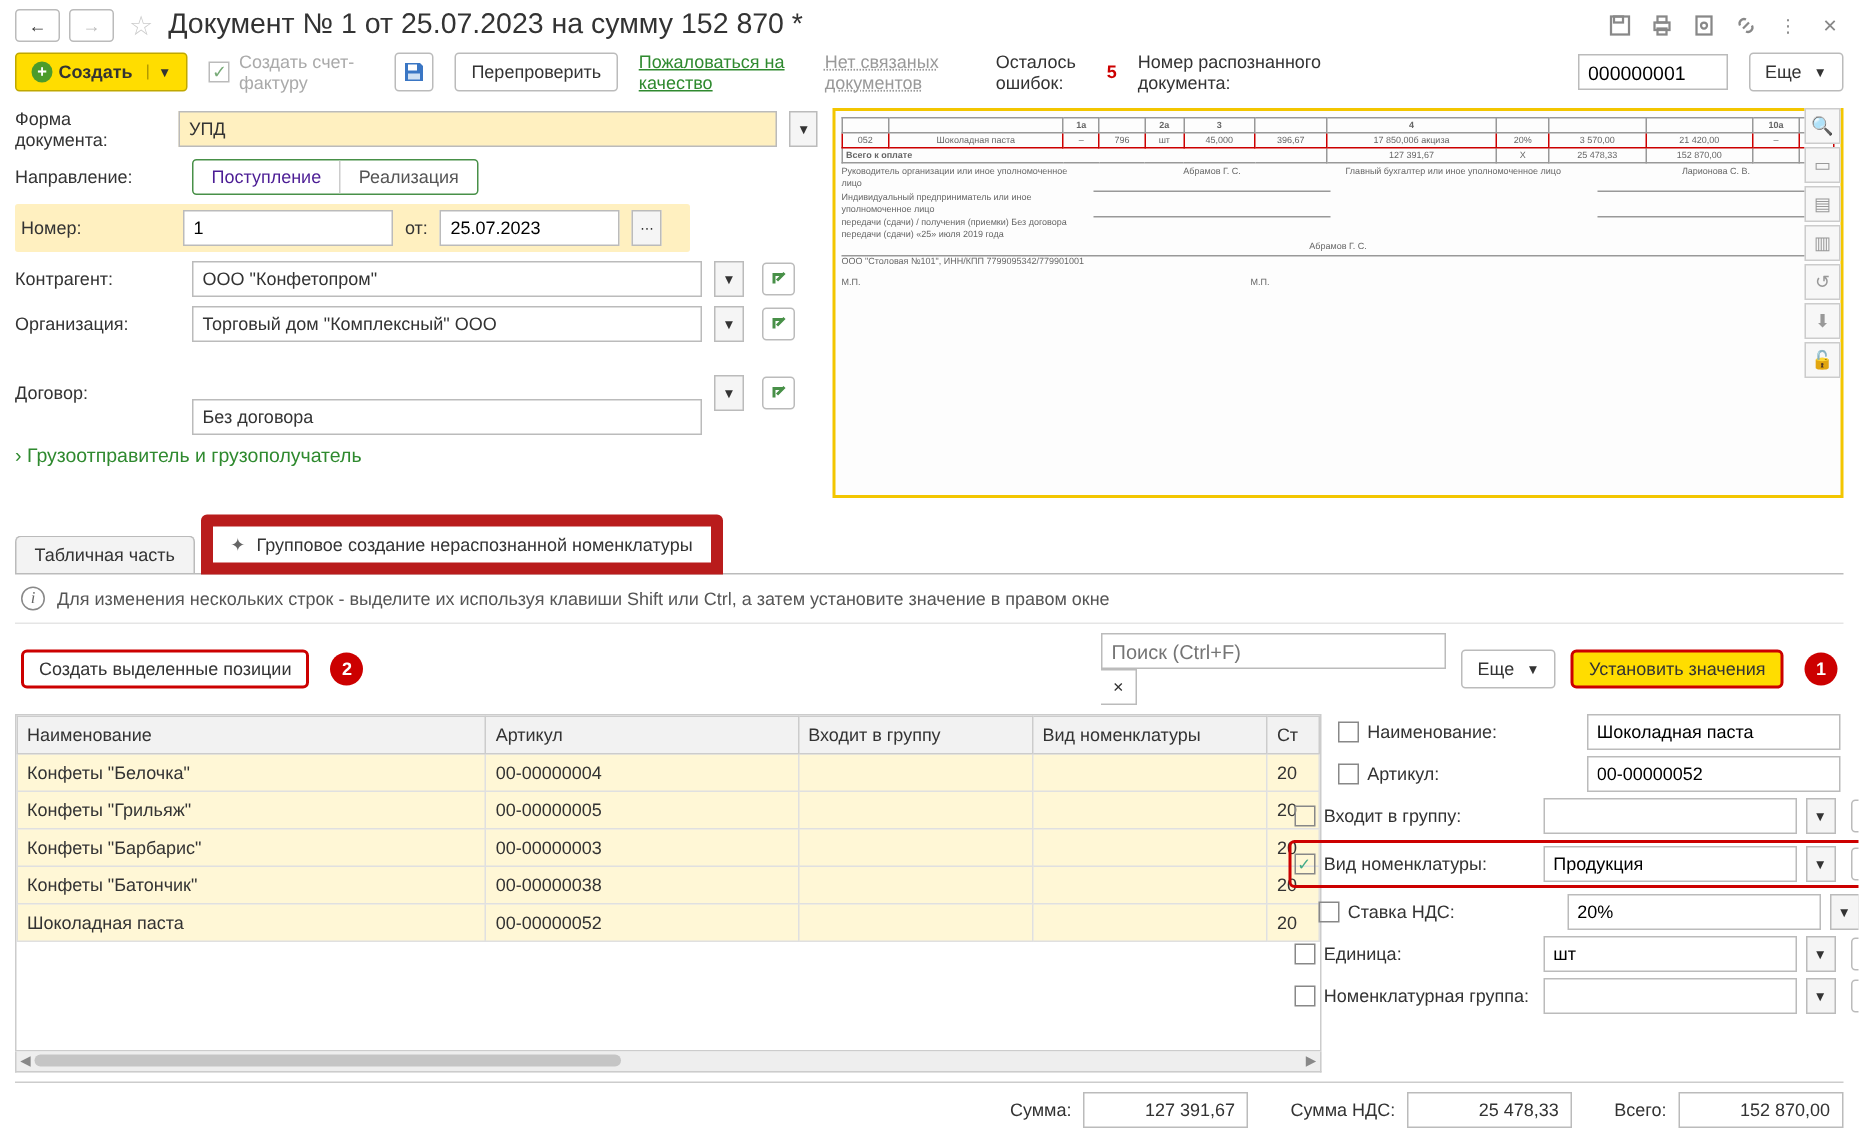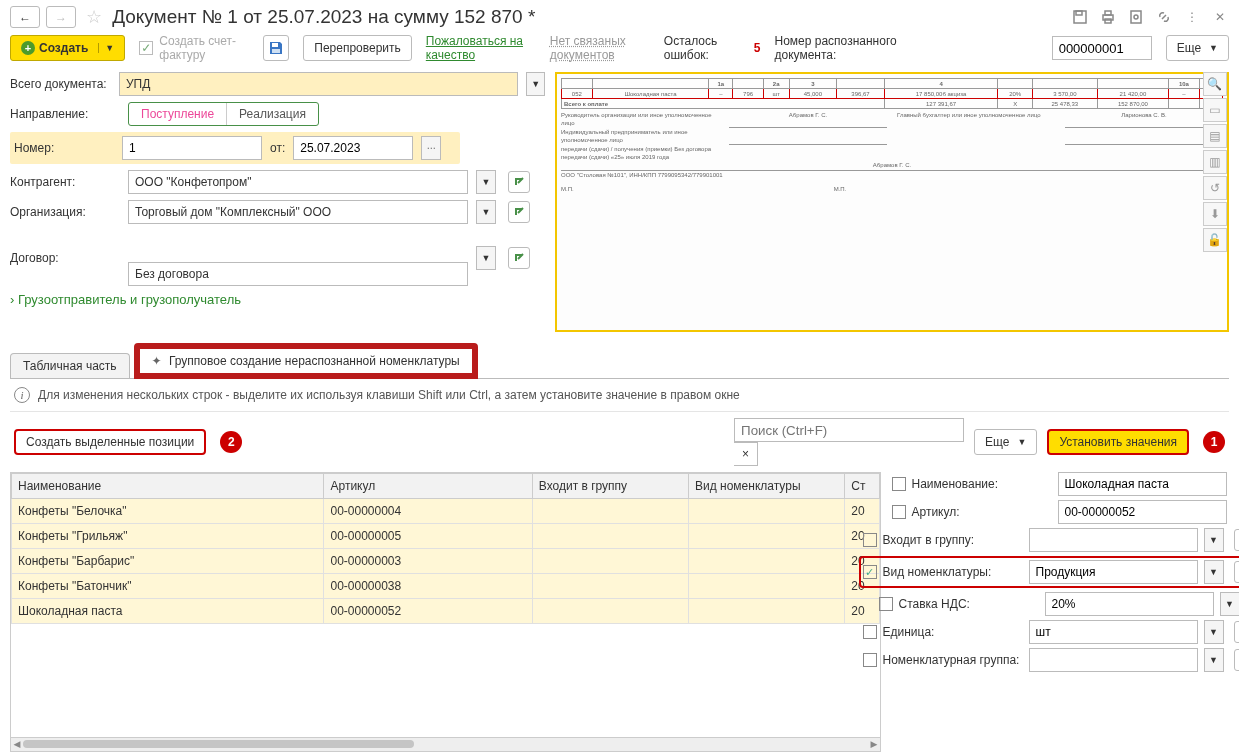--- a/index.html
+++ b/index.html
@@ -35,21 +35,21 @@
 
 .formrow { display: flex; align-items: center; gap: 8px; margin-bottom: 6px; }
 .formlbl { width: 110px; font-size: 12px; }
 .inp { border: 1px solid #bbb; height: 24px; padding: 2px 6px; background: #fff; font-size: 12px; display: flex; align-items: center; }
 .inp.filled { background: #fff0c0; }
 .dd-btn { width: 20px; height: 24px; border: 1px solid #bbb; background: #f5f5f5; display: flex; align-items: center; justify-content: center; cursor: pointer; font-size: 9px; }
 .ext-btn { width: 22px; height: 22px; border: 1px solid #bbb; border-radius: 3px; display: flex; align-items: center; justify-content: center; cursor: pointer; margin-left: 4px; }
 .ext-btn svg { stroke: #489048; fill: none; stroke-width: 2; }
 .toggle-grp { display: inline-flex; border: 1px solid #489048; border-radius: 3px; overflow: hidden; }
 .toggle-grp span { padding: 4px 12px; cursor: pointer; }
-.toggle-grp .active { color: #ec4899; }
+.toggle-grp .active { color: #4c1d95; }
 .toggle-grp .inactive { color: #555; border-left: 1px solid #ccc; }
 .expand-link { color: #2f8a2f; cursor: pointer; font-size: 13px; }
 .expand-link:before { content: "› "; color: #2f8a2f; }
 
 
 .content-mid { display: flex; gap: 10px; }
 .form-left { width: 535px; }
 .preview-wrap { flex: 1; position: relative; }
 .preview { border: 2px solid #f3c600; height: 260px; background: #fdfdfd; position: relative; overflow: hidden; font-size: 6px; color: #666; padding: 4px; }
 .pv-table { width: 100%; border-collapse: collapse; }
@@ -58,21 +58,21 @@
 .pv-sig { font-size: 6px; margin-top: 2px; line-height: 1.4; }
 .pv-sig .row { display: flex; gap: 10px; }
 .pv-sig .cell { flex: 1; border-bottom: 1px solid #999; text-align: center; }
 .preview-tools { position: absolute; right: 0; top: 0; width: 26px; display: flex; flex-direction: column; gap: 2px; }
 .pv-tool { width: 24px; height: 24px; border: 1px solid #ccc; background: #f7f7f7; display: flex; align-items: center; justify-content: center; cursor: pointer; color: #999; }
 
 
 .tabbar { display: flex; align-items: flex-end; border-bottom: 1px solid #bbb; margin-top: 10px; gap: 4px; }
 .tab { border: 1px solid #bbb; border-bottom: none; border-radius: 4px 4px 0 0; padding: 5px 12px; background: #f3f3f3; cursor: pointer; font-size: 12px; }
 .tab.active { background: #fff; position: relative; top: 1px; }
-.tab.hilite { border: 6px solid #b91c1c; }
+.tab.hilite { border: 8px solid #b91c1c; }
 .tab .wand { color: #666; margin-right: 4px; }
 
 .infobar { display: flex; align-items: center; gap: 8px; padding: 8px 4px; color: #555; border-bottom: 1px solid #e5e5e5; }
 .info-ico { width: 16px; height: 16px; border: 1.5px solid #888; border-radius: 50%; display: inline-flex; align-items: center; justify-content: center; font-style: italic; font-family: serif; color: #666; font-size: 11px; }
 
 
 .actionbar { display: flex; align-items: center; gap: 10px; padding: 6px 4px; }
 .pill { border: 2px solid #cc0000; border-radius: 4px; padding: 4px 10px; cursor: pointer; font-size: 12px; background: #fff; }
 .circ-num { width: 22px; height: 22px; border-radius: 50%; background: #cc0000; color: #fff; display: inline-flex; align-items: center; justify-content: center; font-weight: bold; margin-left: 4px; font-size: 12px; }
 .search-wrap { display: flex; flex-direction: column; }
@@ -157,37 +157,37 @@
     <div class="save-ico">
       <svg width="16" height="16" viewBox="0 0 16 16">
           <path d="M2 2h10l2 2v10H2z" fill="#3a76c4"></path>
           <rect x="4" y="3" width="6" height="4" fill="#fff"></rect>
           <rect x="4" y="9" width="8" height="4" fill="#cfe0f3"></rect>
         </svg>
     </div>
     <div class="btn">Перепроверить</div>
     <span class="link" style="max-width:110px;display:inline-block;">Пожаловаться на качество</span>
     <span class="lnk-muted" style="max-width:100px;display:inline-block;">Нет связаных документов</span>
-    <div style="display:flex;gap:20px;align-items:center;">
+    <div style="display:flex;gap:4px;align-items:center;">
       <span style="max-width:70px;display:inline-block;">Осталось ошибок:</span>
       <span style="color:#c00;font-weight:bold;">5</span>
     </div>
     <span class="docnum-lbl" style="max-width:130px;display:inline-block;">Номер распознанного документа:</span>
     <div class="spacer"></div>
     <input class="docnum-inp" value="000000001" style="">
     <div class="btn">
       <span>Еще</span>
       <span style="font-size:9px;margin-left:4px;">▼</span>
     </div>
   </div>
 
   <div class="content-mid">
     <div class="form-left">
       <div class="formrow">
-        <div class="formlbl">Всего документа:</div>
+        <div class="formlbl">Форма документа:</div>
         <div class="inp filled" style="width:434px;">УПД</div>
         <div class="dd-btn">▼</div>
       </div>
       <div class="formrow">
         <div class="formlbl">Направление:</div>
         <div class="toggle-grp">
           <span class="active">Поступление</span>
           <span class="inactive">Реализация</span>
         </div>
       </div>
@@ -466,14 +466,28 @@
         <div class="dd-btn">▼</div>
         <div class="ext-btn">
             <svg width="12" height="12" viewBox="0 0 12 12">
               <path d="M3 9V3h6M5 7l5-5"></path>
             </svg>
           </div>
       </div>
     </div>
   </div>
 
+  <div class="footer">
+    <div class="grp">
+        <span>Сумма:</span>
+        <span class="val">127 391,67</span>
+      </div>
+    <div class="grp">
+        <span>Сумма НДС:</span>
+        <span class="val">25 478,33</span>
+      </div>
+    <div class="grp">
+        <span>Всего:</span>
+        <span class="val">152 870,00</span>
+      </div>
+  </div>
 
 </div>
 
 </body></html>

